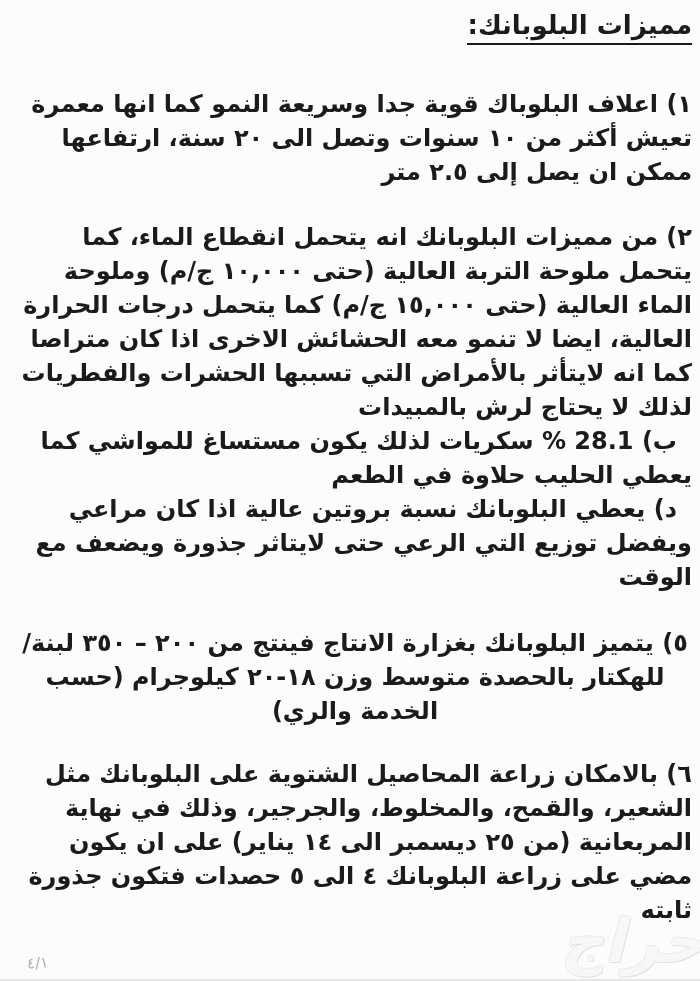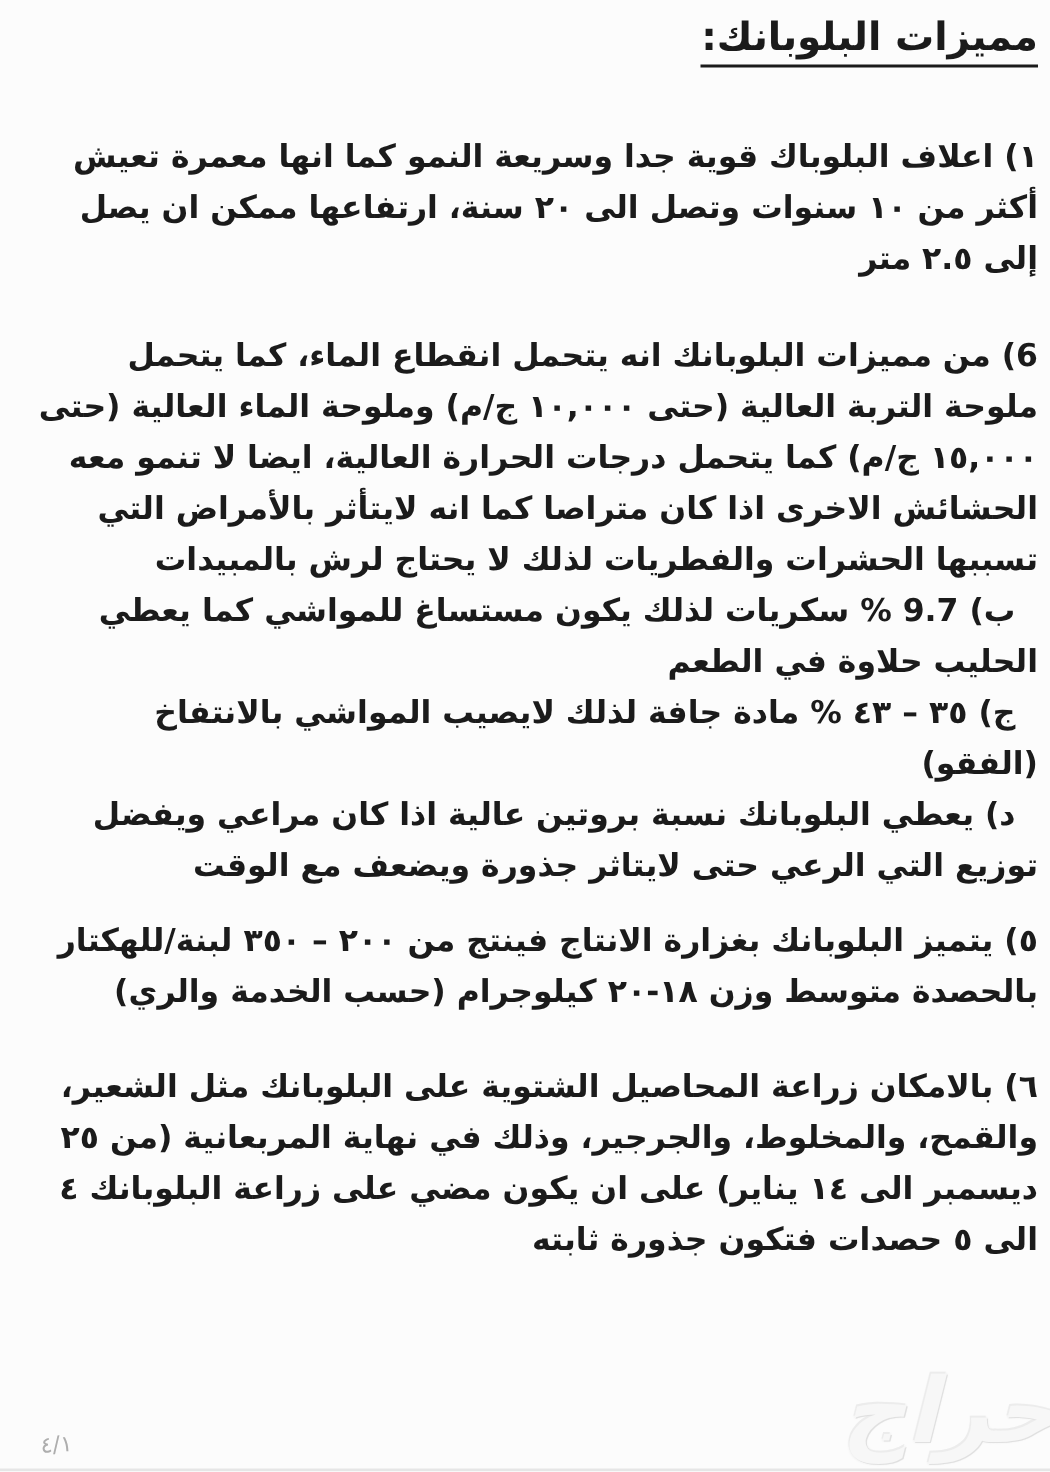--- a/index.html
+++ b/index.html
@@ -24,31 +24,31 @@
   .doc-title {
     display: inline-block;
     margin: 0;
     font-size: 26px;
     font-weight: bold;
     line-height: 34px;
     border-bottom: 2.5px solid #1b1b1b;
     padding-bottom: 1px;
   }
   .para {
-    font-size: 21px;
+    font-size: 24px;
     font-weight: bold;
     line-height: 34px;
     margin: 0;
   }
   .p1 { margin-top: 42px; }
   .p2 { margin-top: 31px; }
   .p3 { margin-top: 19px; }
   .p4 { margin-top: 22px; }
   .sub { text-indent: 15px; }
-  .p5 { margin-top: 16px; }
+  .p5 { margin-top: 32px; text-align: center; }
   .p6 { margin-top: 29px; }
   .page-indicator {
     position: absolute;
     left: 27px;
     bottom: 7px;
     direction: ltr;
     font-size: 15px;
     color: #aeaeae;
     font-weight: normal;
     transform: rotate(-4deg);
@@ -69,28 +69,27 @@
 </style>
 </head>
 <body>
 
 <div class="page" lang="ar">
 
   <h1 class="doc-title">مميزات البلوبانك:</h1>
 
   <p class="para p1">١) اعلاف البلوباك قوية جدا وسريعة النمو كما انها معمرة تعيش أكثر من ١٠ سنوات وتصل الى ٢٠ سنة، ارتفاعها ممكن ان يصل إلى ٢.٥ متر</p>
 
-  <p class="para p2">6) من مميزات البلوبانك انه يتحمل انقطاع الماء، كما يتحمل ملوحة التربة العالية (حتى ١٠,٠٠٠ ج/م) وملوحة الماء العالية (حتى ١٥,٠٠٠ ج/م) كما يتحمل درجات الحرارة العالية، ايضا لا تنمو معه الحشائش الاخرى اذا كان متراصا كما انه لايتأثر بالأمراض التي تسببها الحشرات والفطريات لذلك لا يحتاج لرش بالمبيدات</p>
+  <p class="para p2">٢) من مميزات البلوبانك انه يتحمل انقطاع الماء، كما يتحمل ملوحة التربة العالية (حتى ١٠,٠٠٠ ج/م) وملوحة الماء العالية (حتى ١٥,٠٠٠ ج/م) كما يتحمل درجات الحرارة العالية، ايضا لا تنمو معه الحشائش الاخرى اذا كان متراصا كما انه لايتأثر بالأمراض التي تسببها الحشرات والفطريات لذلك لا يحتاج لرش بالمبيدات</p>
 
 
 
 
-  <p class="para sub">ب) 9.7 % سكريات لذلك يكون مستساغ للمواشي كما يعطي الحليب حلاوة في الطعم</p>
+  <p class="para sub">ب) 28.1 % سكريات لذلك يكون مستساغ للمواشي كما يعطي الحليب حلاوة في الطعم</p>
 
-  <p class="para sub">ج) ٣٥ – ٤٣ % مادة جافة لذلك لايصيب المواشي بالانتفاخ (الفقو)</p>
 
   <p class="para sub">د) يعطي البلوبانك نسبة بروتين عالية اذا كان مراعي ويفضل توزيع التي الرعي حتى لايتاثر جذورة ويضعف مع الوقت</p>
 
   <p class="para p5">٥) يتميز البلوبانك بغزارة الانتاج فينتج من ٢٠٠ – ٣٥٠ لبنة/للهكتار بالحصدة متوسط وزن ١٨-٢٠ كيلوجرام (حسب الخدمة والري)</p>
 
   <p class="para p6">٦) بالامكان زراعة المحاصيل الشتوية على البلوبانك مثل الشعير، والقمح، والمخلوط، والجرجير، وذلك في نهاية المربعانية (من ٢٥ ديسمبر الى ١٤ يناير) على ان يكون مضي على زراعة البلوبانك ٤ الى ٥ حصدات فتكون جذورة ثابته</p>
 
   <div class="page-indicator">٤/١</div>
 
   <div class="watermark">حراج</div>

